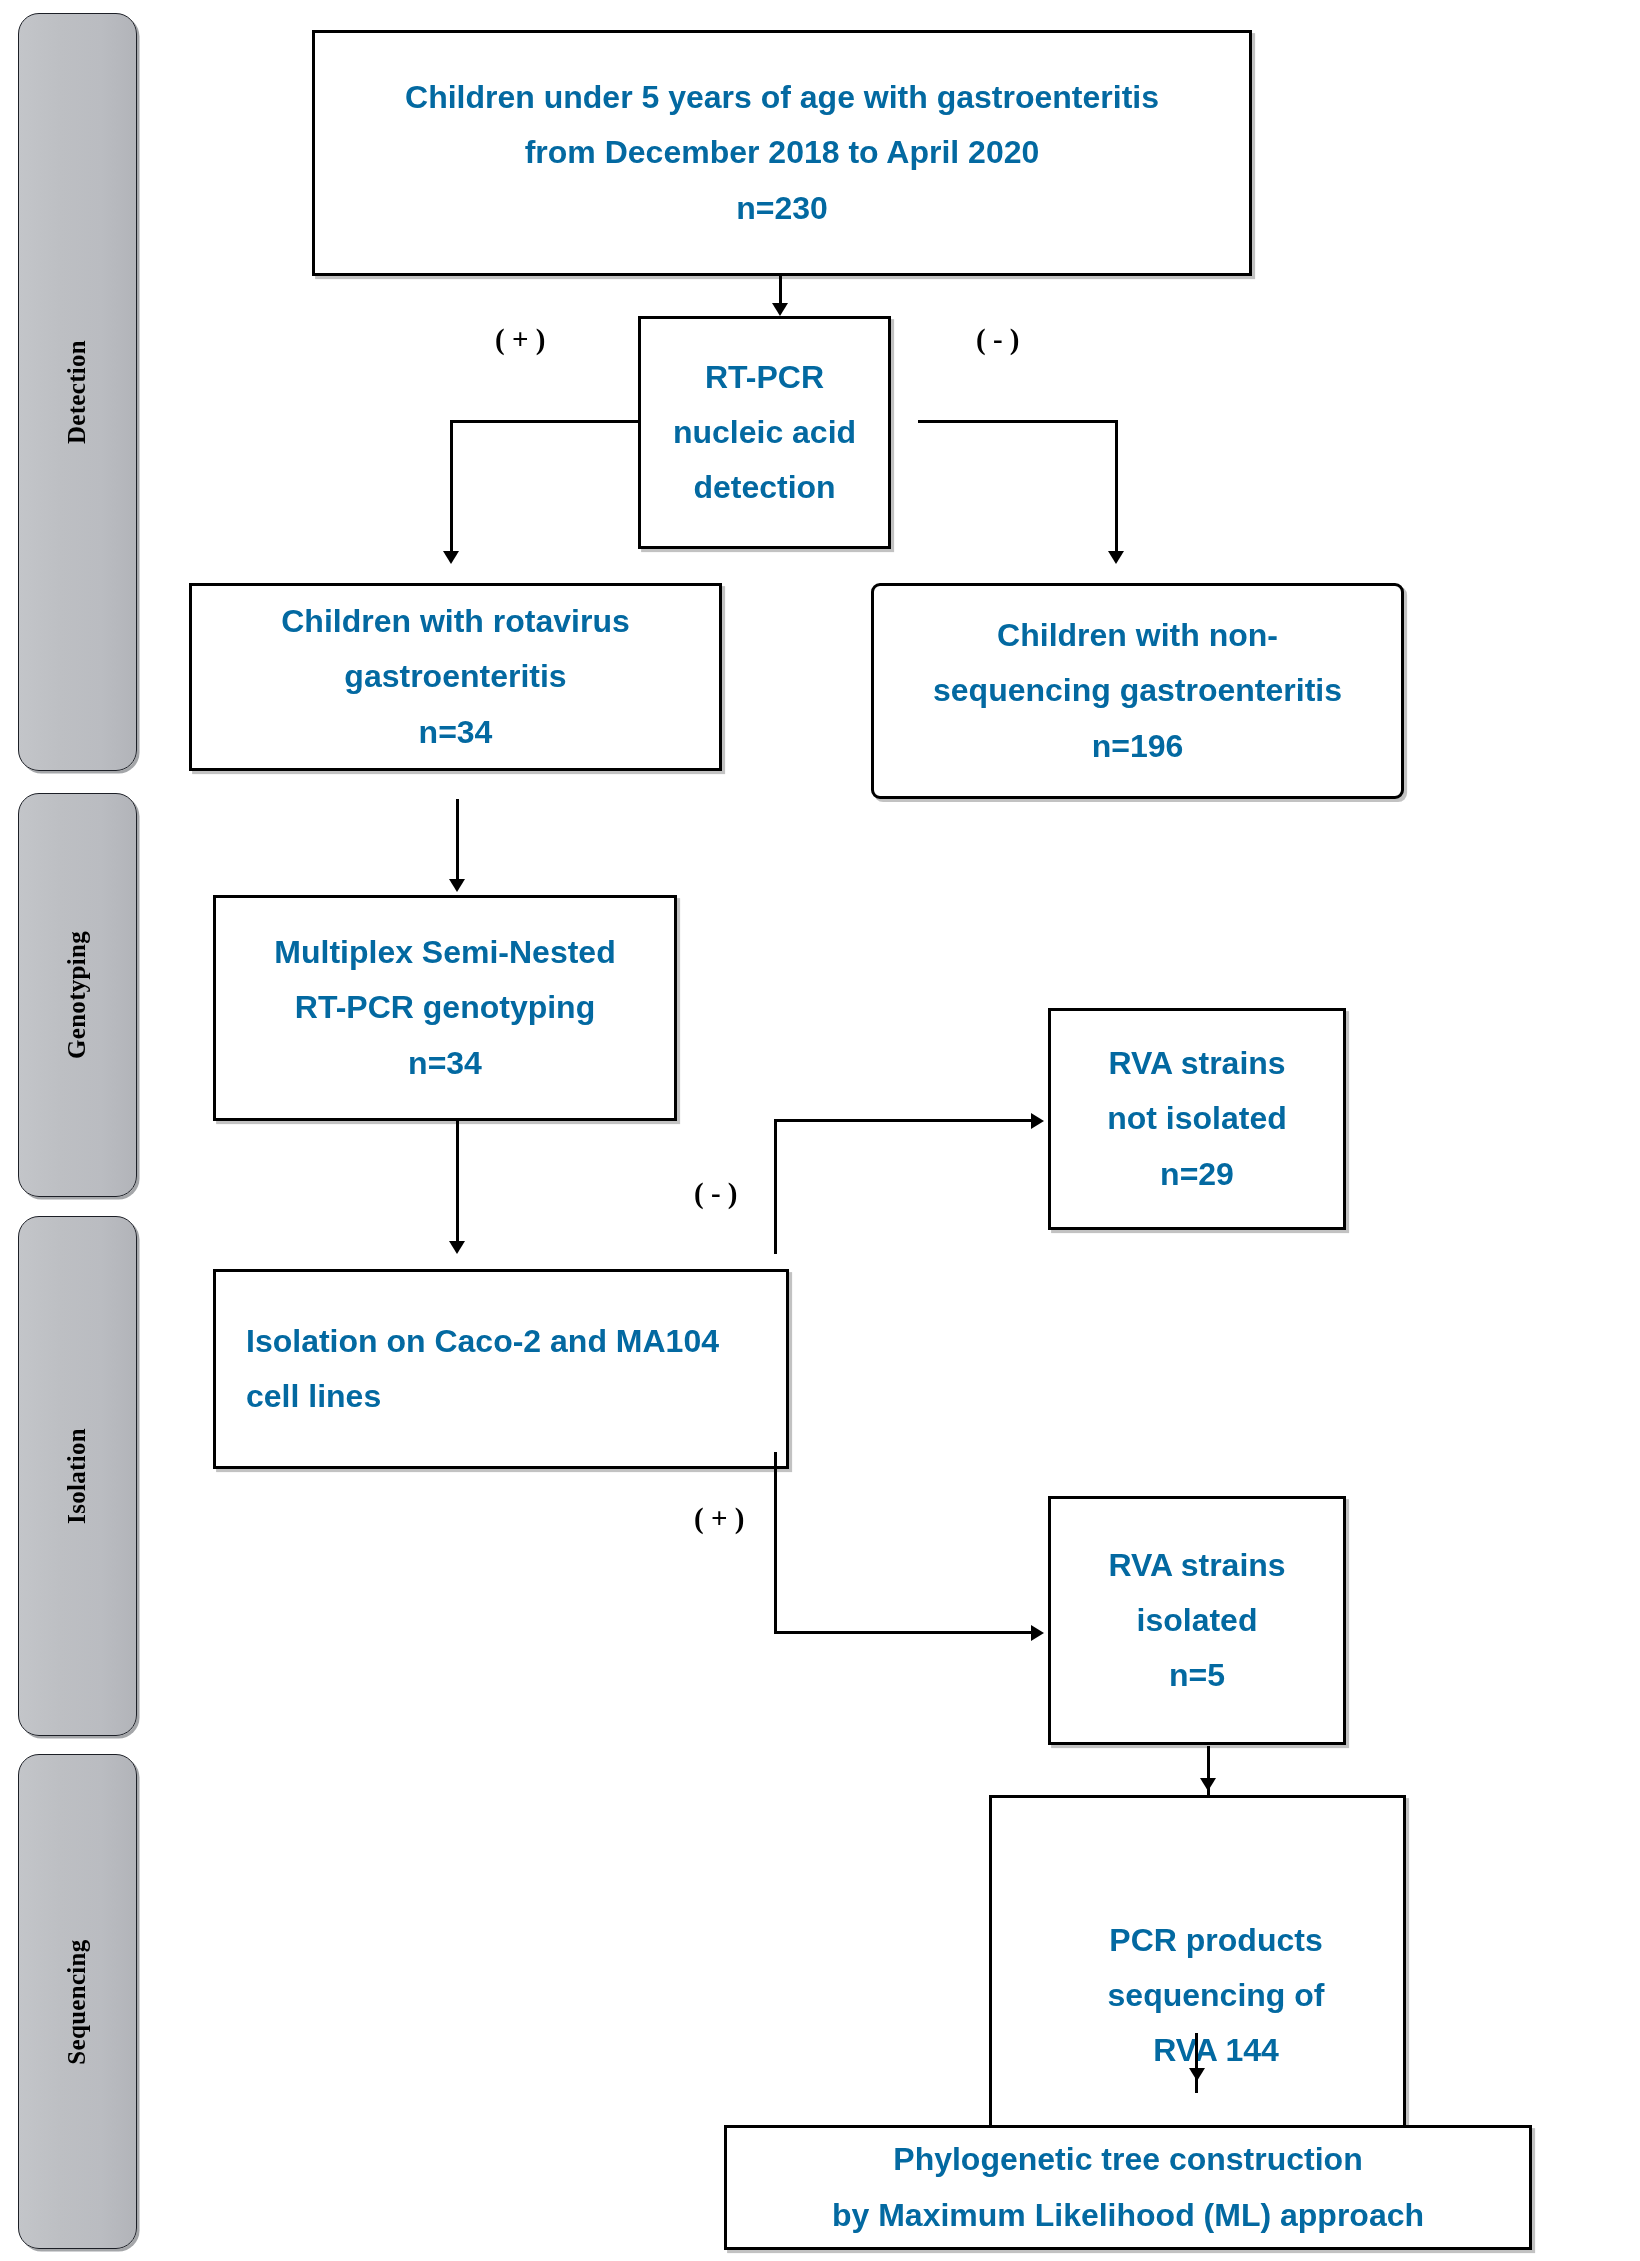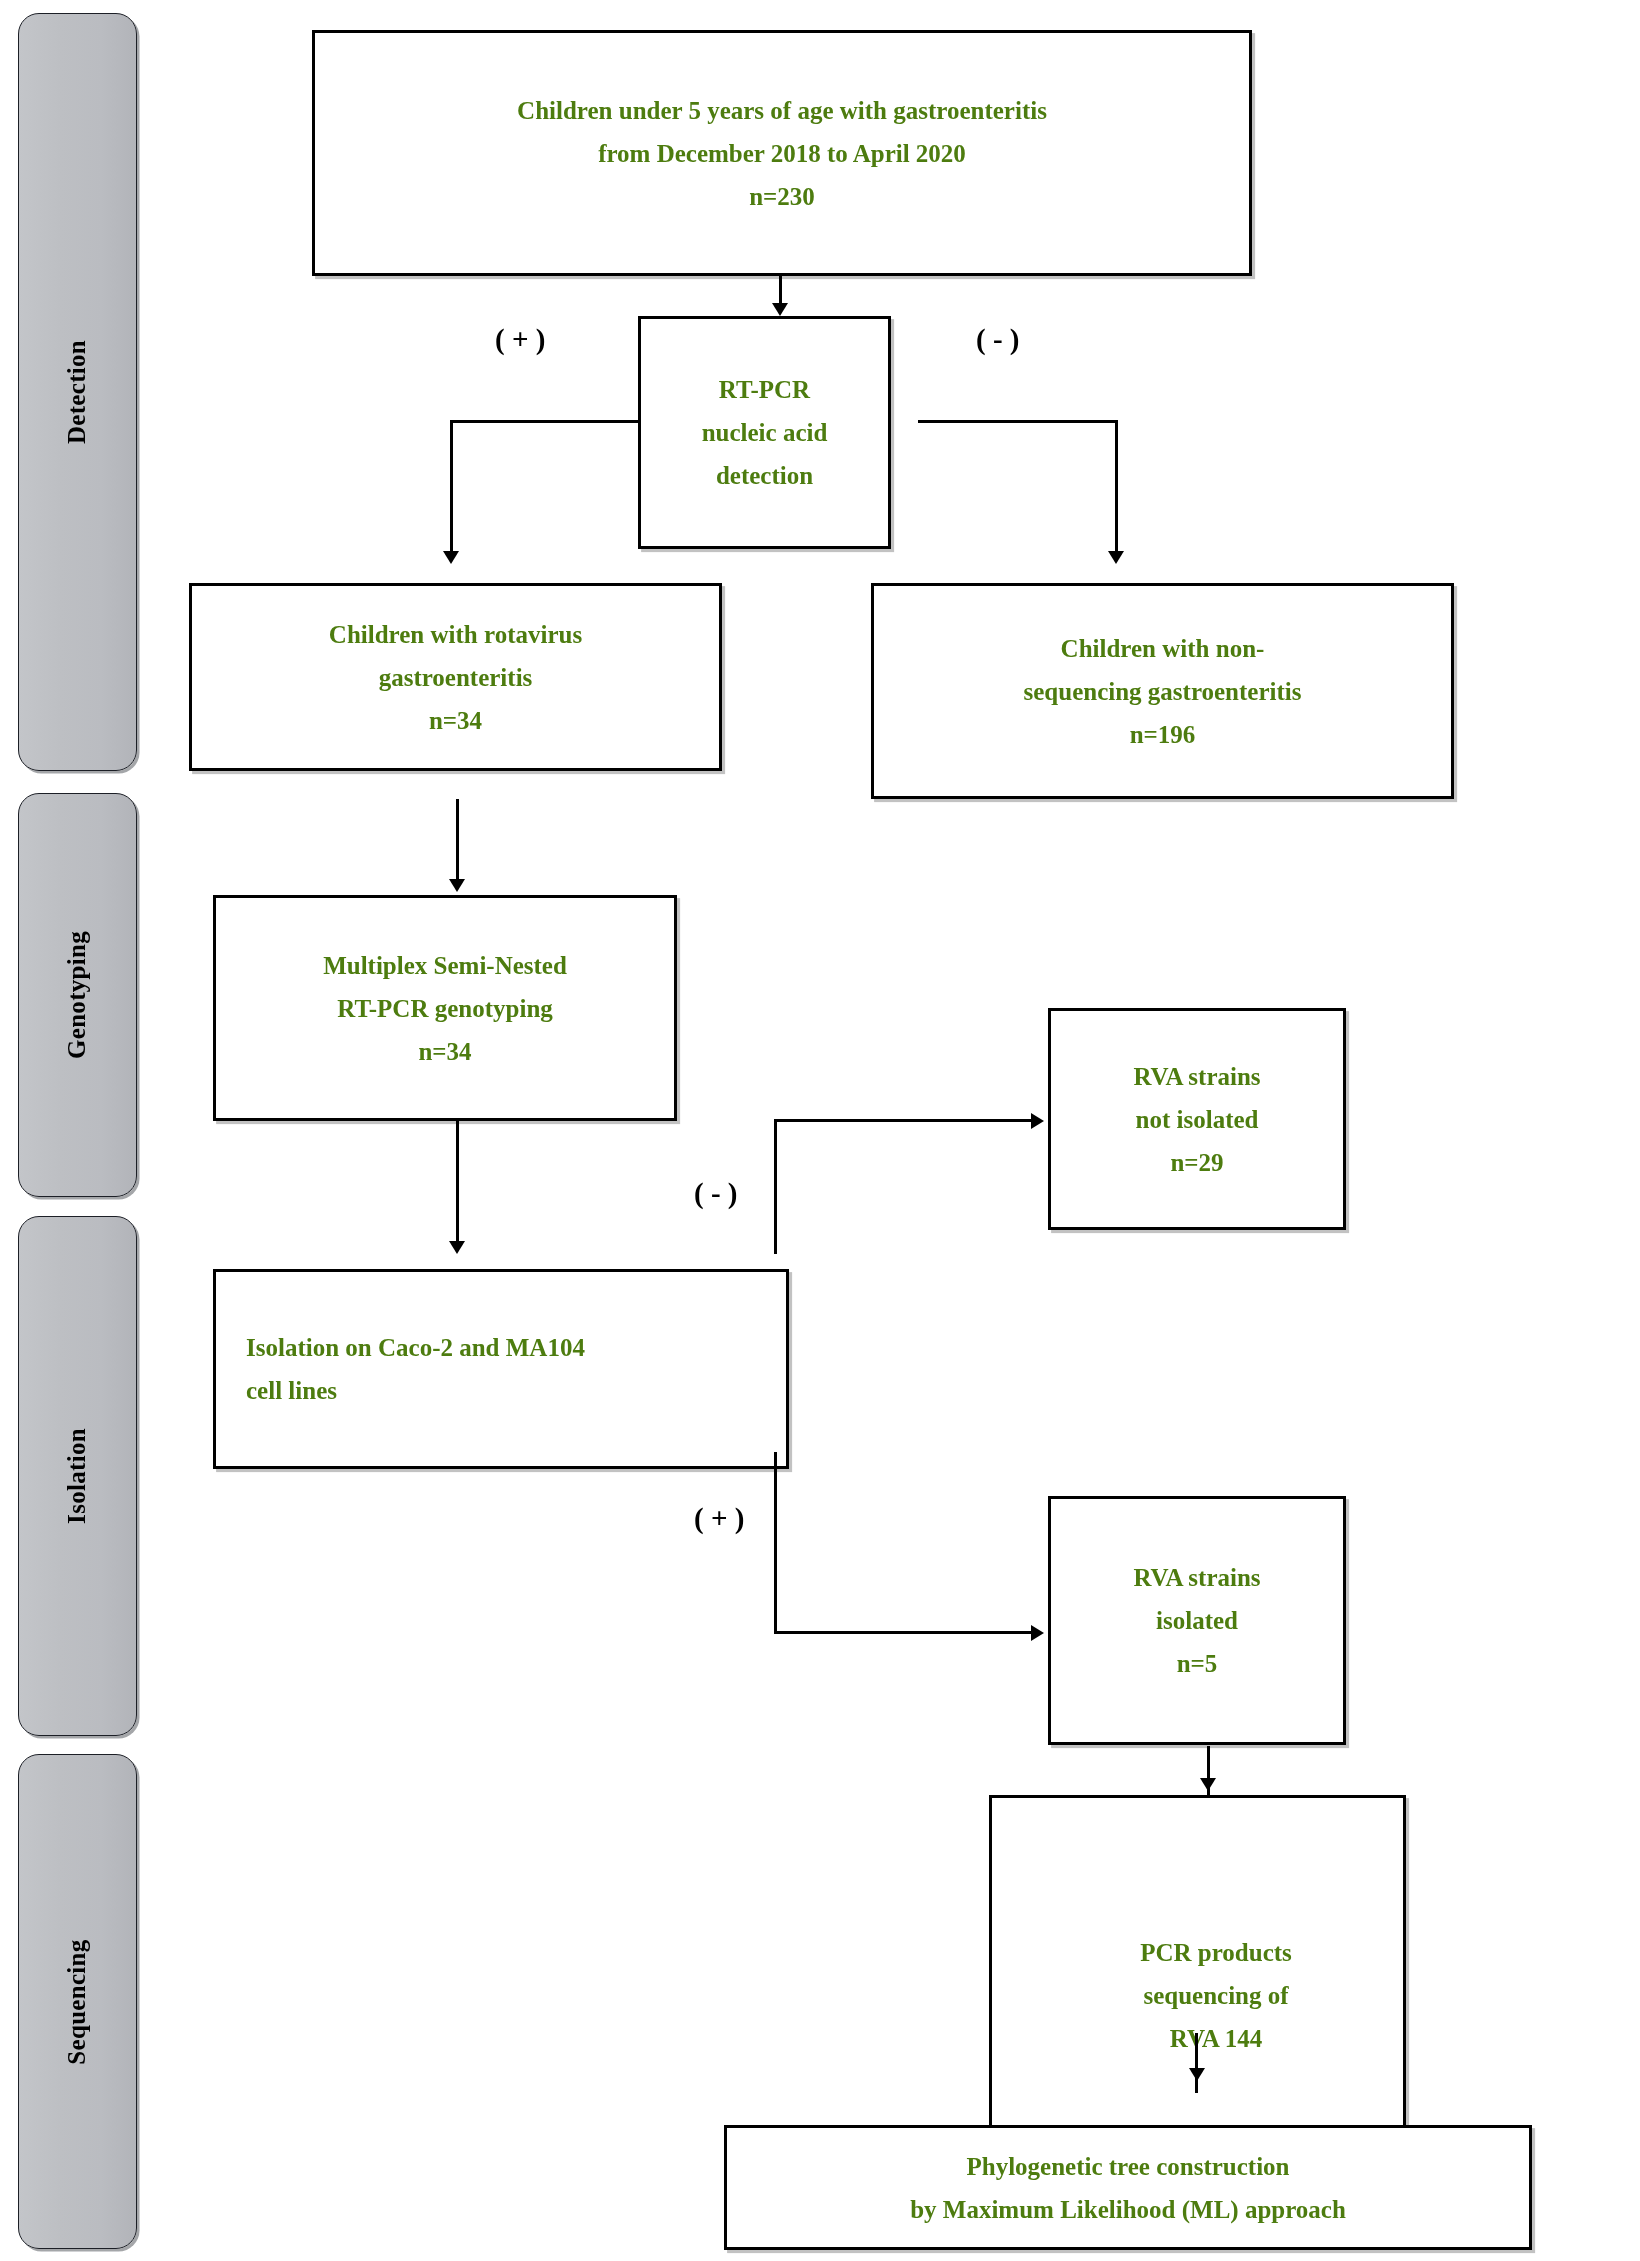--- a/index.html
+++ b/index.html
@@ -47,26 +47,26 @@
     background: #ffffff;
     border: 3.1px solid #000000;
     box-sizing: border-box;
     display: flex;
     flex-direction: column;
     justify-content: center;
     box-shadow: 3.1px 3.1px 0 rgba(120,120,120,0.45);
   }
   .flow-box .line {
     font-weight: bold;
-    font-size: 25px;
+    font-size: 32px;
     line-height: 1.72;
-    color: #4d7c0f;
+    color: #0369a1;
     text-align: center;
     padding: 0 8.8px;
-    font-family: Liberation Serif, serif;
+    font-family: Liberation Sans, sans-serif;
   }
   .flow-box.align-left .line {
     text-align: left;
     padding-left: 30px;
   }
 
   
   .vline {
     position: absolute;
     background: #000000;
@@ -151,21 +151,21 @@
   <div class="hline" style="left:918px; top:420px; width:200px;"></div>
   <div class="vline" style="left:1115px; top:420px; height:133px;"></div>
   <div class="arrow-down" style="left:1108px; top:551px;"></div>
 
   <div class="flow-box" style="left:189px; top:583px; width:533px; height:188px;">
     <div class="line">Children with rotavirus</div>
     <div class="line">gastroenteritis</div>
     <div class="line">n=34</div>
   </div>
 
-  <div class="flow-box" style="left:871px; top:583px; width:583px; height:216px;">
+  <div class="flow-box" style="left:871px; top:583px; width:533px; height:216px;border-radius:9px;">
     <div class="line">Children with non-</div>
     <div class="line">sequencing gastroenteritis</div>
     <div class="line">n=196</div>
   </div>
 
   <div class="vline" style="left:456px; top:799px; height:81px;"></div>
   <div class="arrow-down" style="left:449px; top:879px;"></div>
 
   <div class="flow-box" style="left:213px; top:895px; width:464px; height:226px;">
     <div class="line">Multiplex Semi-Nested</div>

